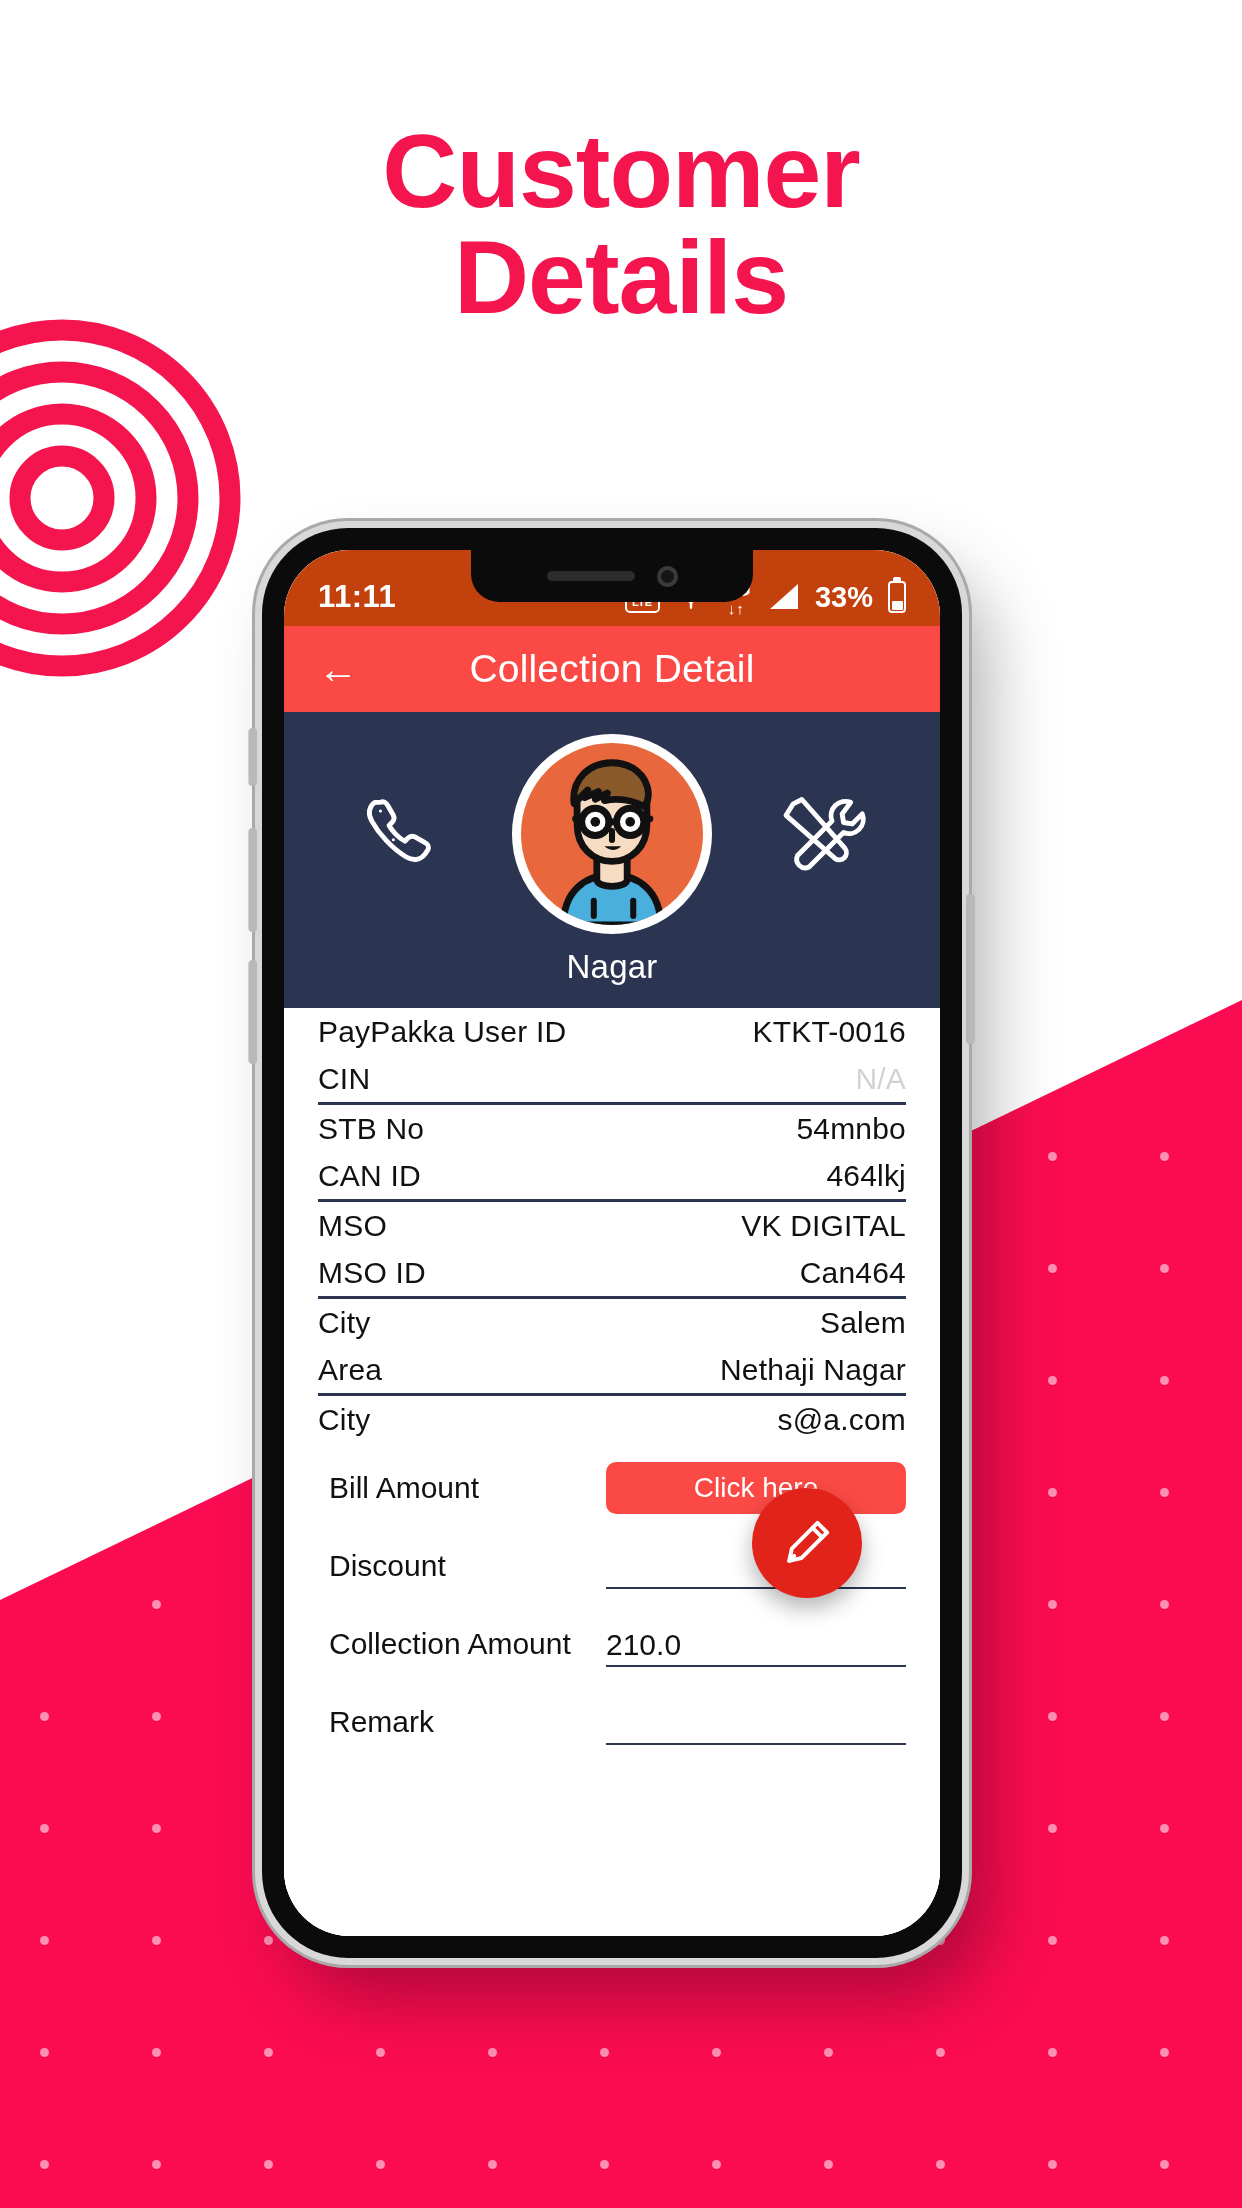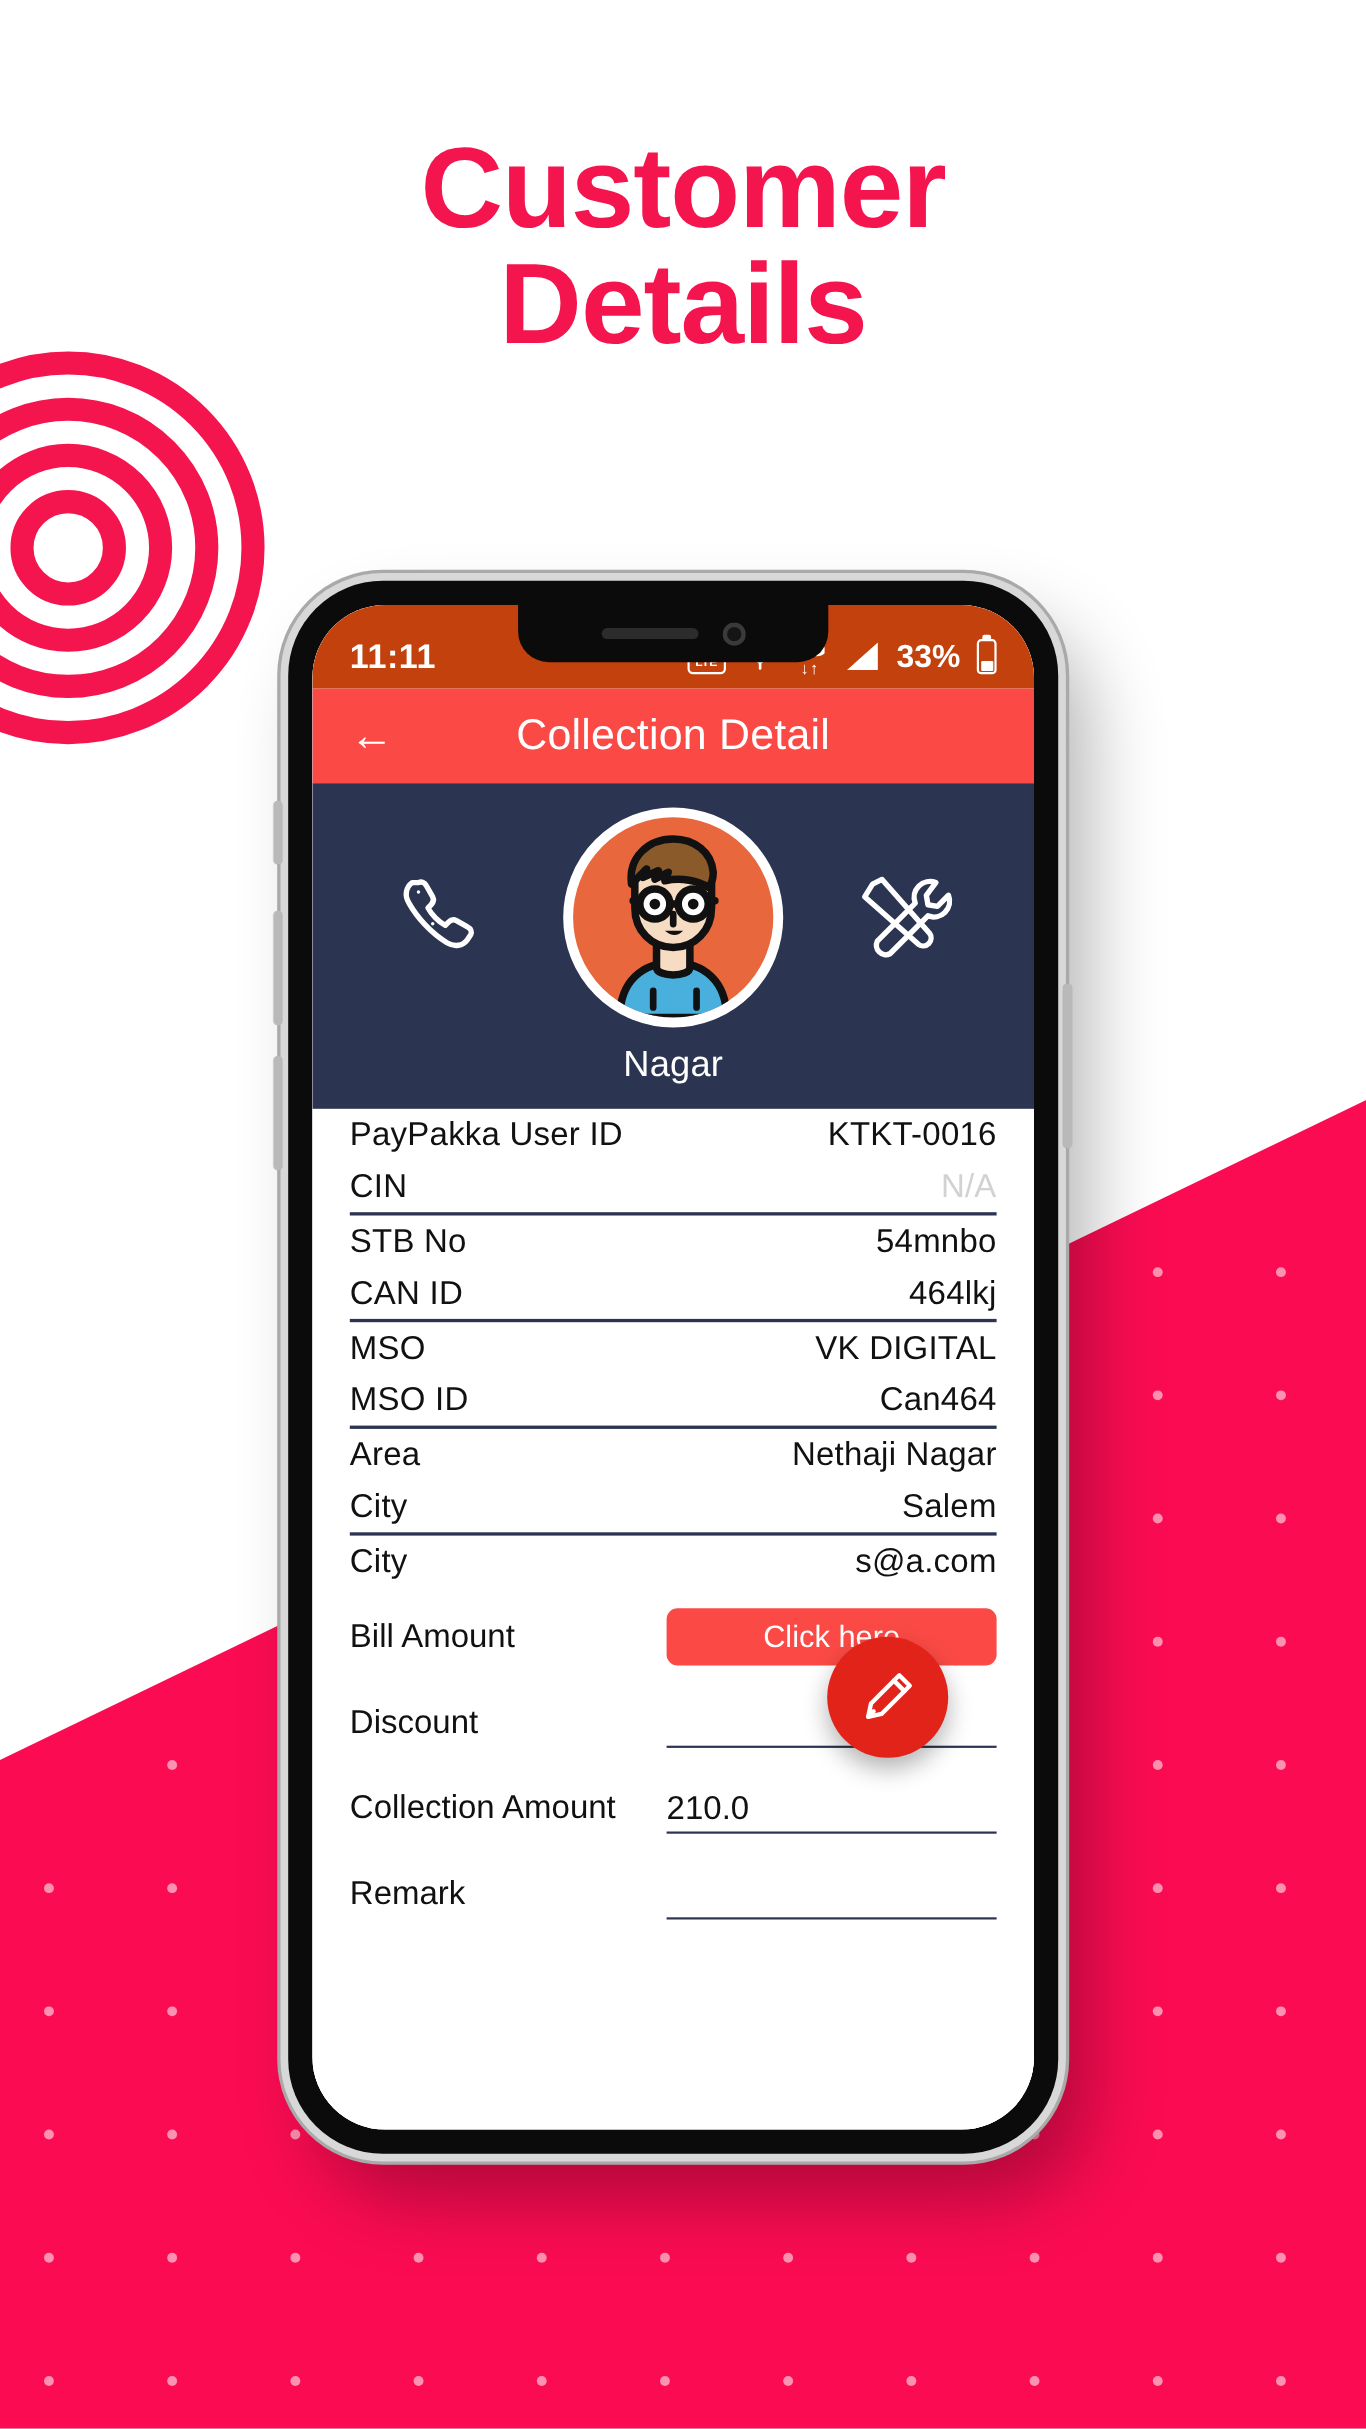--- a/index.html
+++ b/index.html
@@ -118,21 +118,21 @@
   .group { border-bottom:3px solid #2B3450; }
   .group:last-of-type { border-bottom:none; }
   .row {
     display:flex; align-items:center; justify-content:space-between;
     height:47px; font-size:30px; color:#111; letter-spacing:.2px;
   }
   .row .v { text-align:left; }
   .row .v.na { color:#d2d2d2; }
 
   
-  .form { padding-top:6px; }
+  .form { padding-top:6px;margin-left:11px; }
   .frow { display:flex; align-items:center; justify-content:space-between; height:78px; }
   .flabel { font-size:30px; color:#111; }
   .fctl { width:300px; display:flex; justify-content:flex-end; }
   .click-btn {
     width:300px; height:52px; border-radius:10px; background:#FB4A45; color:#fff;
     font-size:28px; display:flex; align-items:center; justify-content:center;
     border:none; font-family:inherit;
   }
   .uline {
     width:300px; border-bottom:2.5px solid #2B3450; height:46px;
@@ -388,26 +388,26 @@
                 <span class="l">MSO</span>
                 <span class="v">VK DIGITAL</span>
               </div>
               <div class="row">
                 <span class="l">MSO ID</span>
                 <span class="v">Can464</span>
               </div>
             </div>
             <div class="group">
               <div class="row">
+                <span class="l">City</span>
+                <span class="v">Salem</span>
+              </div>
+              <div class="row">
                 <span class="l">Area</span>
                 <span class="v">Nethaji Nagar</span>
-              </div>
-              <div class="row">
-                <span class="l">City</span>
-                <span class="v">Salem</span>
               </div>
             </div>
             <div class="group">
               <div class="row">
                 <span class="l">City</span>
                 <span class="v">s@a.com</span>
               </div>
             </div>
           </div>
 

